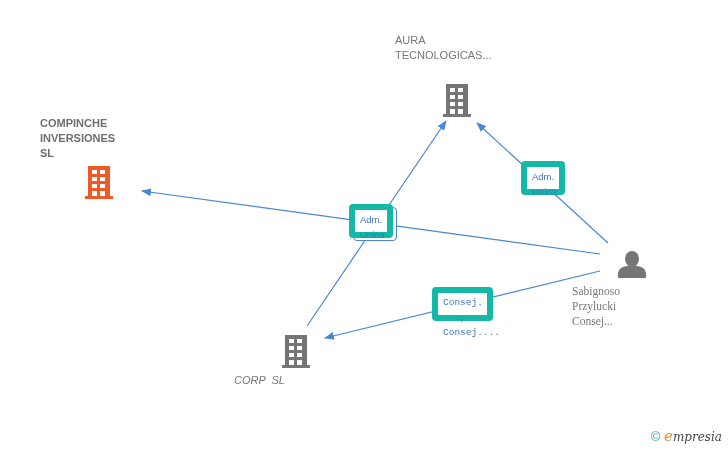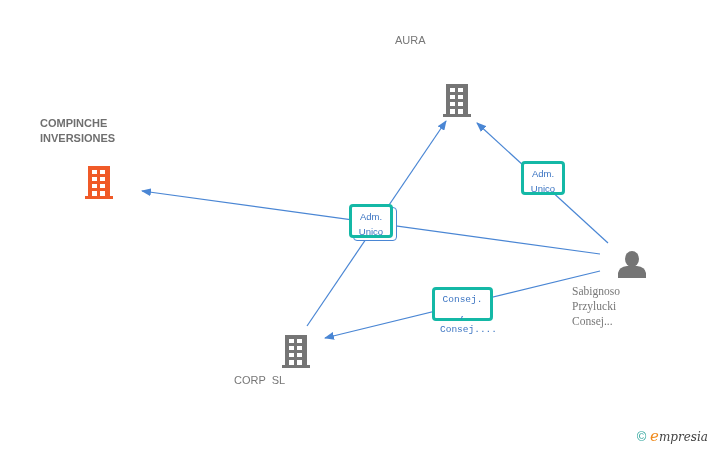--- a/index.html
+++ b/index.html
@@ -2,64 +2,66 @@
 <html><head>
 <meta charset="utf-8">
 <style>
   html, body { margin:0; padding:0; background:#ffffff; }
   body { width:728px; height:450px; position:relative; overflow:hidden;
          font-family:"Liberation Sans", sans-serif; }
   svg.edges { position:absolute; left:0; top:0; }
   .node-label { position:absolute; text-align:left; color:#777777; font-size:11px; line-height:15px; }
   .node-label.bold { font-weight:bold; color:#6f6f6f; }
   .icon { position:absolute; }
-  .edge-label { position:absolute; background:#fff; border:3px solid #14b8a6; border-radius:4px;
+  .edge-label { position:absolute; background:#fff; border:6px solid #14b8a6; border-radius:4px;
                 color:#3b74c2; font-size:9.5px; line-height:15px; text-align:center; padding:2px 5px;
                 box-sizing:border-box; }
   .shadow { position:absolute; background:#fff; border:1px solid #4a86d4; border-radius:4px; box-sizing:border-box; }
-  .footer { position:absolute; right:20px; bottom:5px; font-size:13px; color:#2aa39a; }
+  .footer { position:absolute; right:6px; bottom:5px; font-size:13px; color:#2aa39a; }
   .footer .brand { font-family:"DejaVu Serif", serif; font-style:italic; color:#444; font-size:12px; }
   .footer .brand .e { color:#f08a1c; font-size:15px; }
 </style>
 </head>
 <body>
 
 <svg class="edges" width="728" height="450">
   <defs>
     <marker id="arr" markerWidth="10" markerHeight="8" refX="9" refY="4" orient="auto" markerUnits="userSpaceOnUse">
       <path d="M0,0 L10,4 L0,8 Z" fill="#4a86d4"></path>
     </marker>
   </defs>
   <line x1="600" y1="254" x2="142" y2="191" stroke="#4a86d4" stroke-width="1.2" marker-end="url(#arr)"></line>
   <line x1="307" y1="326" x2="446" y2="121" stroke="#4a86d4" stroke-width="1.2" marker-end="url(#arr)"></line>
   <line x1="608" y1="243" x2="477" y2="123" stroke="#4a86d4" stroke-width="1.2" marker-end="url(#arr)"></line>
   <line x1="600" y1="271" x2="325" y2="338" stroke="#4a86d4" stroke-width="1.2" marker-end="url(#arr)"></line>
 </svg>
 
 <div class="node-label" style="left:395px;top:33px;width:120px;">
   <div>AURA</div>
+  <div>TECNOLOGICAS...</div>
 </div>
 <svg class="icon" style="left:443px;top:84px;" width="30" height="34">
   <rect x="3" y="0" width="22" height="31" fill="#757575"></rect>
   <rect x="0" y="30" width="28" height="3" fill="#757575"></rect>
   <g fill="#fff">
     <rect x="7" y="4" width="5" height="4"></rect>
       <rect x="15" y="4" width="5" height="4"></rect>
     <rect x="7" y="11" width="5" height="4"></rect>
       <rect x="15" y="11" width="5" height="4"></rect>
     <rect x="7" y="18" width="5" height="4"></rect>
       <rect x="15" y="18" width="5" height="4"></rect>
     <rect x="7" y="25" width="5" height="5"></rect>
       <rect x="15" y="25" width="5" height="5"></rect>
   </g>
 </svg>
 
 <div class="node-label bold" style="left:40px;top:116px;width:120px;">
   <div>COMPINCHE</div>
   <div>INVERSIONES</div>
+  <div>SL</div>
 </div>
 <svg class="icon" style="left:85px;top:166px;" width="30" height="34">
   <rect x="3" y="0" width="22" height="31" fill="#f05a28"></rect>
   <rect x="0" y="30" width="28" height="3" fill="#f05a28"></rect>
   <g fill="#fff">
     <rect x="7" y="4" width="5" height="4"></rect>
       <rect x="15" y="4" width="5" height="4"></rect>
     <rect x="7" y="11" width="5" height="4"></rect>
       <rect x="15" y="11" width="5" height="4"></rect>
     <rect x="7" y="18" width="5" height="4"></rect>
@@ -77,21 +79,21 @@
       <rect x="15" y="4" width="5" height="4"></rect>
     <rect x="7" y="11" width="5" height="4"></rect>
       <rect x="15" y="11" width="5" height="4"></rect>
     <rect x="7" y="18" width="5" height="4"></rect>
       <rect x="15" y="18" width="5" height="4"></rect>
     <rect x="7" y="25" width="5" height="5"></rect>
       <rect x="15" y="25" width="5" height="5"></rect>
   </g>
 </svg>
 <div class="node-label" style="left:234px;top:373px;width:120px;">
-  <div style="white-space:pre;">CORP  SL</div>
+  <div style="white-space:pre;font-style:italic;">CORP  SL</div>
 </div>
 
 <svg class="icon" style="left:617px;top:250px;" width="30" height="28">
   <ellipse cx="15" cy="9" rx="7" ry="8" fill="#757575"></ellipse>
   <path d="M1,28 L1,23 Q2,17 10,16 L20,16 Q28,17 29,23 L29,28 Z" fill="#757575"></path>
 </svg>
 <div class="node-label" style="left:572px;top:284px;width:120px;font-size:11.5px;font-family:Liberation Serif, serif;">
   <div>Sabignoso</div>
   <div>Przylucki</div>
   <div>Consej...</div>

